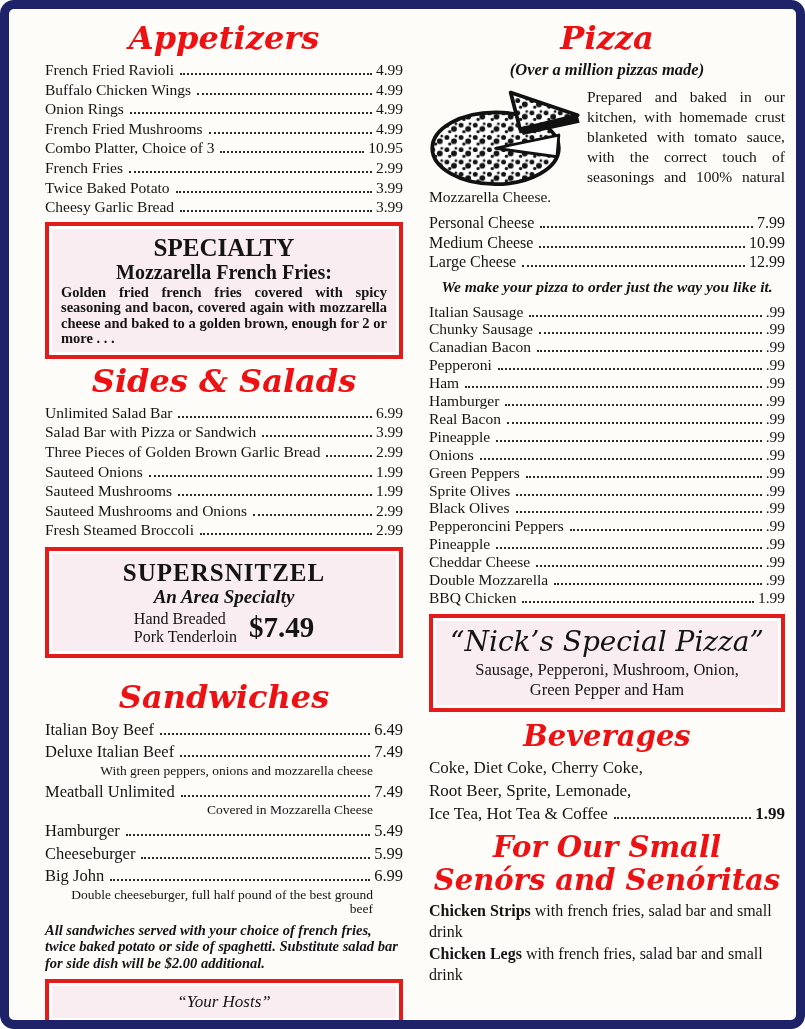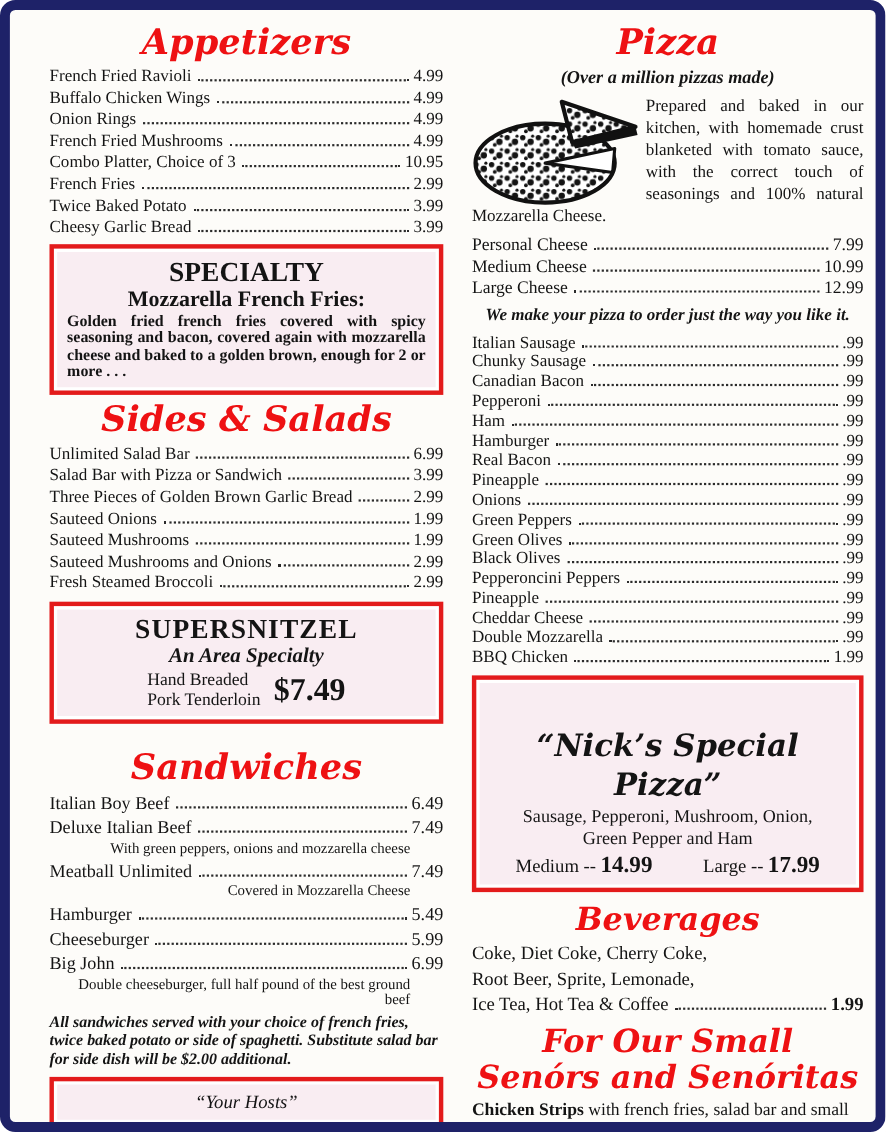--- a/index.html
+++ b/index.html
@@ -69,21 +69,21 @@
   .pz-tagline { text-align:center; font-weight:bold; font-style:italic; font-size:16.5px; line-height:19px; }
   .pz-intro   { margin-top:2px; min-height:106px; }
   .pz-art     { float:left; width:152px; height:102px; margin:4px 6px 0 0; }
   .pz-desc    { font-size:15.5px; line-height:20px; text-align:justify; padding-top:6px; }
   .order-note { text-align:center; font-weight:bold; font-style:italic; font-size:15.5px; line-height:22px; margin:4px 0 5px; }
 
   .cheese { margin-top:6px; }
   .tops   { margin-top:3px; }
 
   .nicks-box  { margin-top:7px; padding:6px 10px 8px; }
-  .nicks-title{ font-family:"DejaVu Serif", serif; font-style:italic; font-weight:bold; font-size:28px; line-height:36px;margin-top:36px; }
+  .nicks-title{ font-family:"DejaVu Serif", serif; font-style:italic; font-weight:normal; font-size:28px; line-height:36px; }
   .nicks-line { font-size:16.5px; line-height:20px; }
   .nicks-sizes{ display:flex; justify-content:center; gap:46px; margin-top:2px; align-items:baseline; }
   .nicks-sizes .lbl { font-size:17px; }
   .nicks-sizes .prc { font-weight:bold; font-size:21px; }
 
   .bev-line { font-size:17px; line-height:23px; }
   .bev-last { display:flex; align-items:baseline; font-size:17px; line-height:23px; }
   .bev-last .price { font-weight:bold; }
 
   .kids-heading { font-size:29px; line-height:33px; margin-top:6px; }
@@ -383,21 +383,21 @@
           <span class="price">.99</span>
         </div>
 
         <div class="row">
           <span class="name">Green Peppers</span>
           <span class="leader"></span>
           <span class="price">.99</span>
         </div>
 
         <div class="row">
-          <span class="name">Green Olives</span>
+          <span class="name">Sprite Olives</span>
           <span class="leader"></span>
           <span class="price">.99</span>
         </div>
 
         <div class="row">
           <span class="name">Black Olives</span>
           <span class="leader"></span>
           <span class="price">.99</span>
         </div>
 
@@ -429,30 +429,20 @@
           <span class="name">BBQ Chicken</span>
           <span class="leader"></span>
           <span class="price">1.99</span>
         </div>
       </div>
 
     <div class="rbox nicks-box">
       <div class="nicks-title">“Nick’s Special Pizza”</div>
       <div class="nicks-line">Sausage, Pepperoni, Mushroom, Onion,</div>
       <div class="nicks-line">Green Pepper and Ham</div>
-      <div class="nicks-sizes">
-        <span>
-          <span class="lbl">Medium --</span>
-          <span class="prc">14.99</span>
-        </span>
-        <span>
-          <span class="lbl">Large --</span>
-          <span class="prc">17.99</span>
-        </span>
-      </div>
     </div>
 
     <div class="menu-heading small2">Beverages</div>
     <div class="bev-line">Coke, Diet Coke, Cherry Coke,</div>
     <div class="bev-line">Root Beer, Sprite, Lemonade,</div>
     <div class="bev-last">
       <span class="name">Ice Tea, Hot Tea &amp; Coffee</span>
       <span class="leader" style="flex:1;border-bottom:2px dotted #2b2b2b;margin:0 4px 3px 6px;"></span>
       <span class="price">1.99</span>
     </div>

